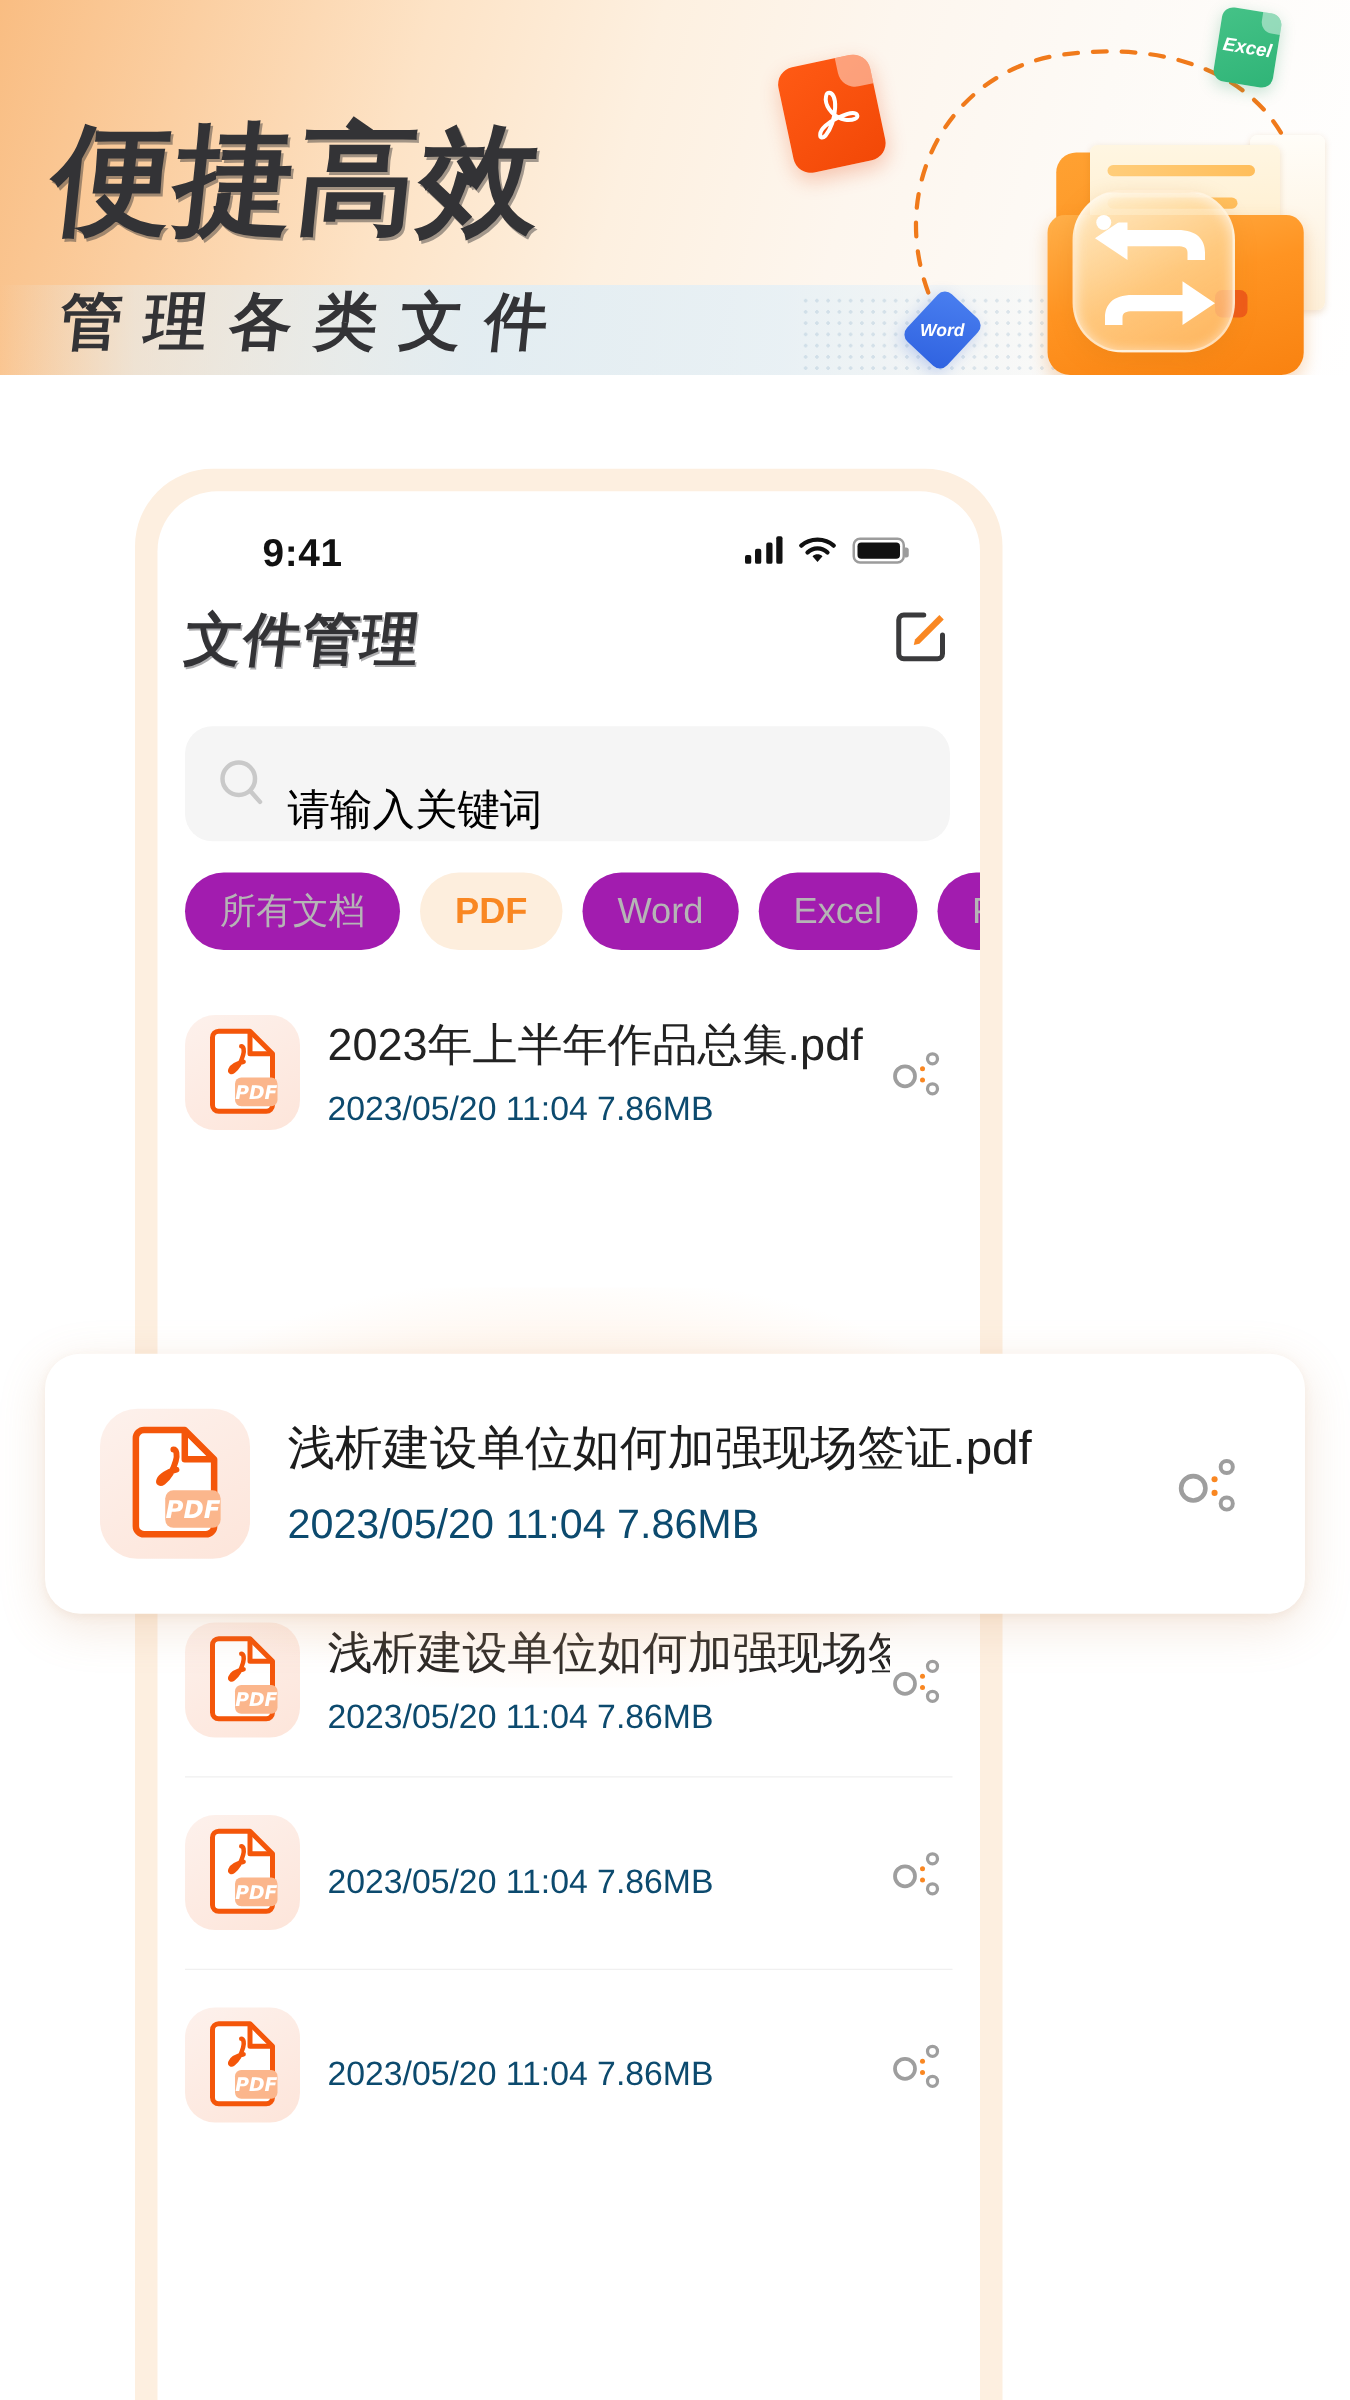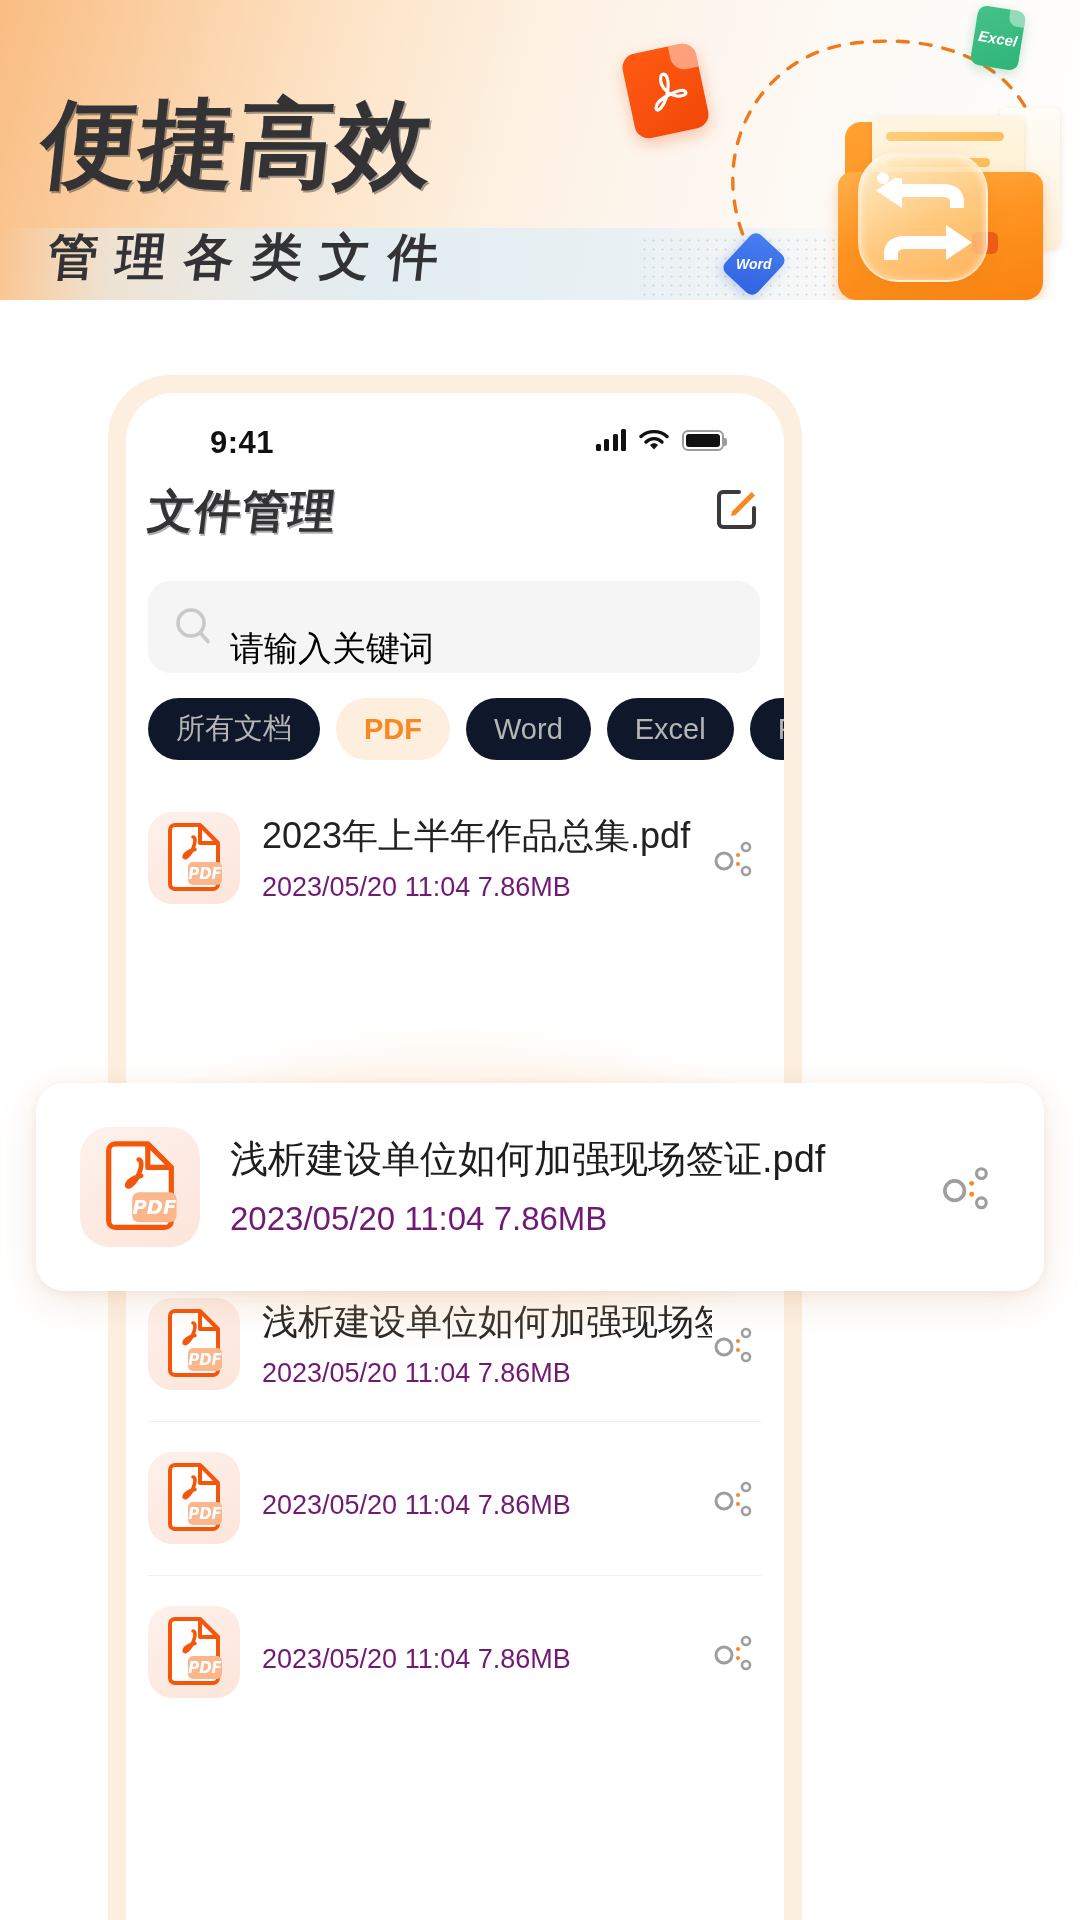--- a/index.html
+++ b/index.html
@@ -214,21 +214,21 @@
     display: flex; align-items: center; justify-content: center;
     letter-spacing: 1px;
   }
 
   .chips {
     position: absolute; left: 22px; top: 305px; width: 640px; height: 62px;
     display: flex; gap: 16px;
   }
   .chip {
     height: 62px; border-radius: 31px;
-    background: #0f172a; color: #b5b5b5;
+    background: #a21caf; color: #b5b5b5;
     font-size: 29px; display: flex; align-items: center; justify-content: center;
     padding: 0 28px; white-space: nowrap; flex: none;
   }
   .chip.active { background: #fdeedd; color: #f98722; font-weight: 600; }
 
   .list { position: absolute; left: 0; top: 388px; width: 658px; }
   .row {
     position: relative; height: 154px; margin: 0 22px;
     display: flex; align-items: center;
   }
@@ -239,21 +239,21 @@
   .fileicon { width: 92px; height: 92px; position: relative; flex: none; }
   .fileicon .bg {
     position: absolute; inset: 0; border-radius: 24px;
     background: linear-gradient(150deg,#fdf1ec 0%, #fde5da 100%);
   }
   .rowtext { margin-left: 22px; flex: 1; min-width: 0; }
   .fname {
     font-size: 36px; color: #222; line-height: 1.25;
     white-space: nowrap; overflow: hidden; text-overflow: clip;
   }
-  .fmeta { font-size: 27px; color: #701a75; margin-top: 14px; }
+  .fmeta { font-size: 27px; color: #0c4a6e; margin-top: 14px; }
   .more { width: 46px; height: 46px; flex: none; margin-right: 4px; }
 
   
   .hl-card {
     position: absolute; left: 36px; top: 1083px; width: 1008px; height: 208px;
     background: #ffffff; border-radius: 28px;
     box-shadow: 0 10px 38px rgba(200,140,90,.20), 0 2px 8px rgba(200,140,90,.10);
     display: flex; align-items: center; padding: 0 44px;
     z-index: 20;
   }

